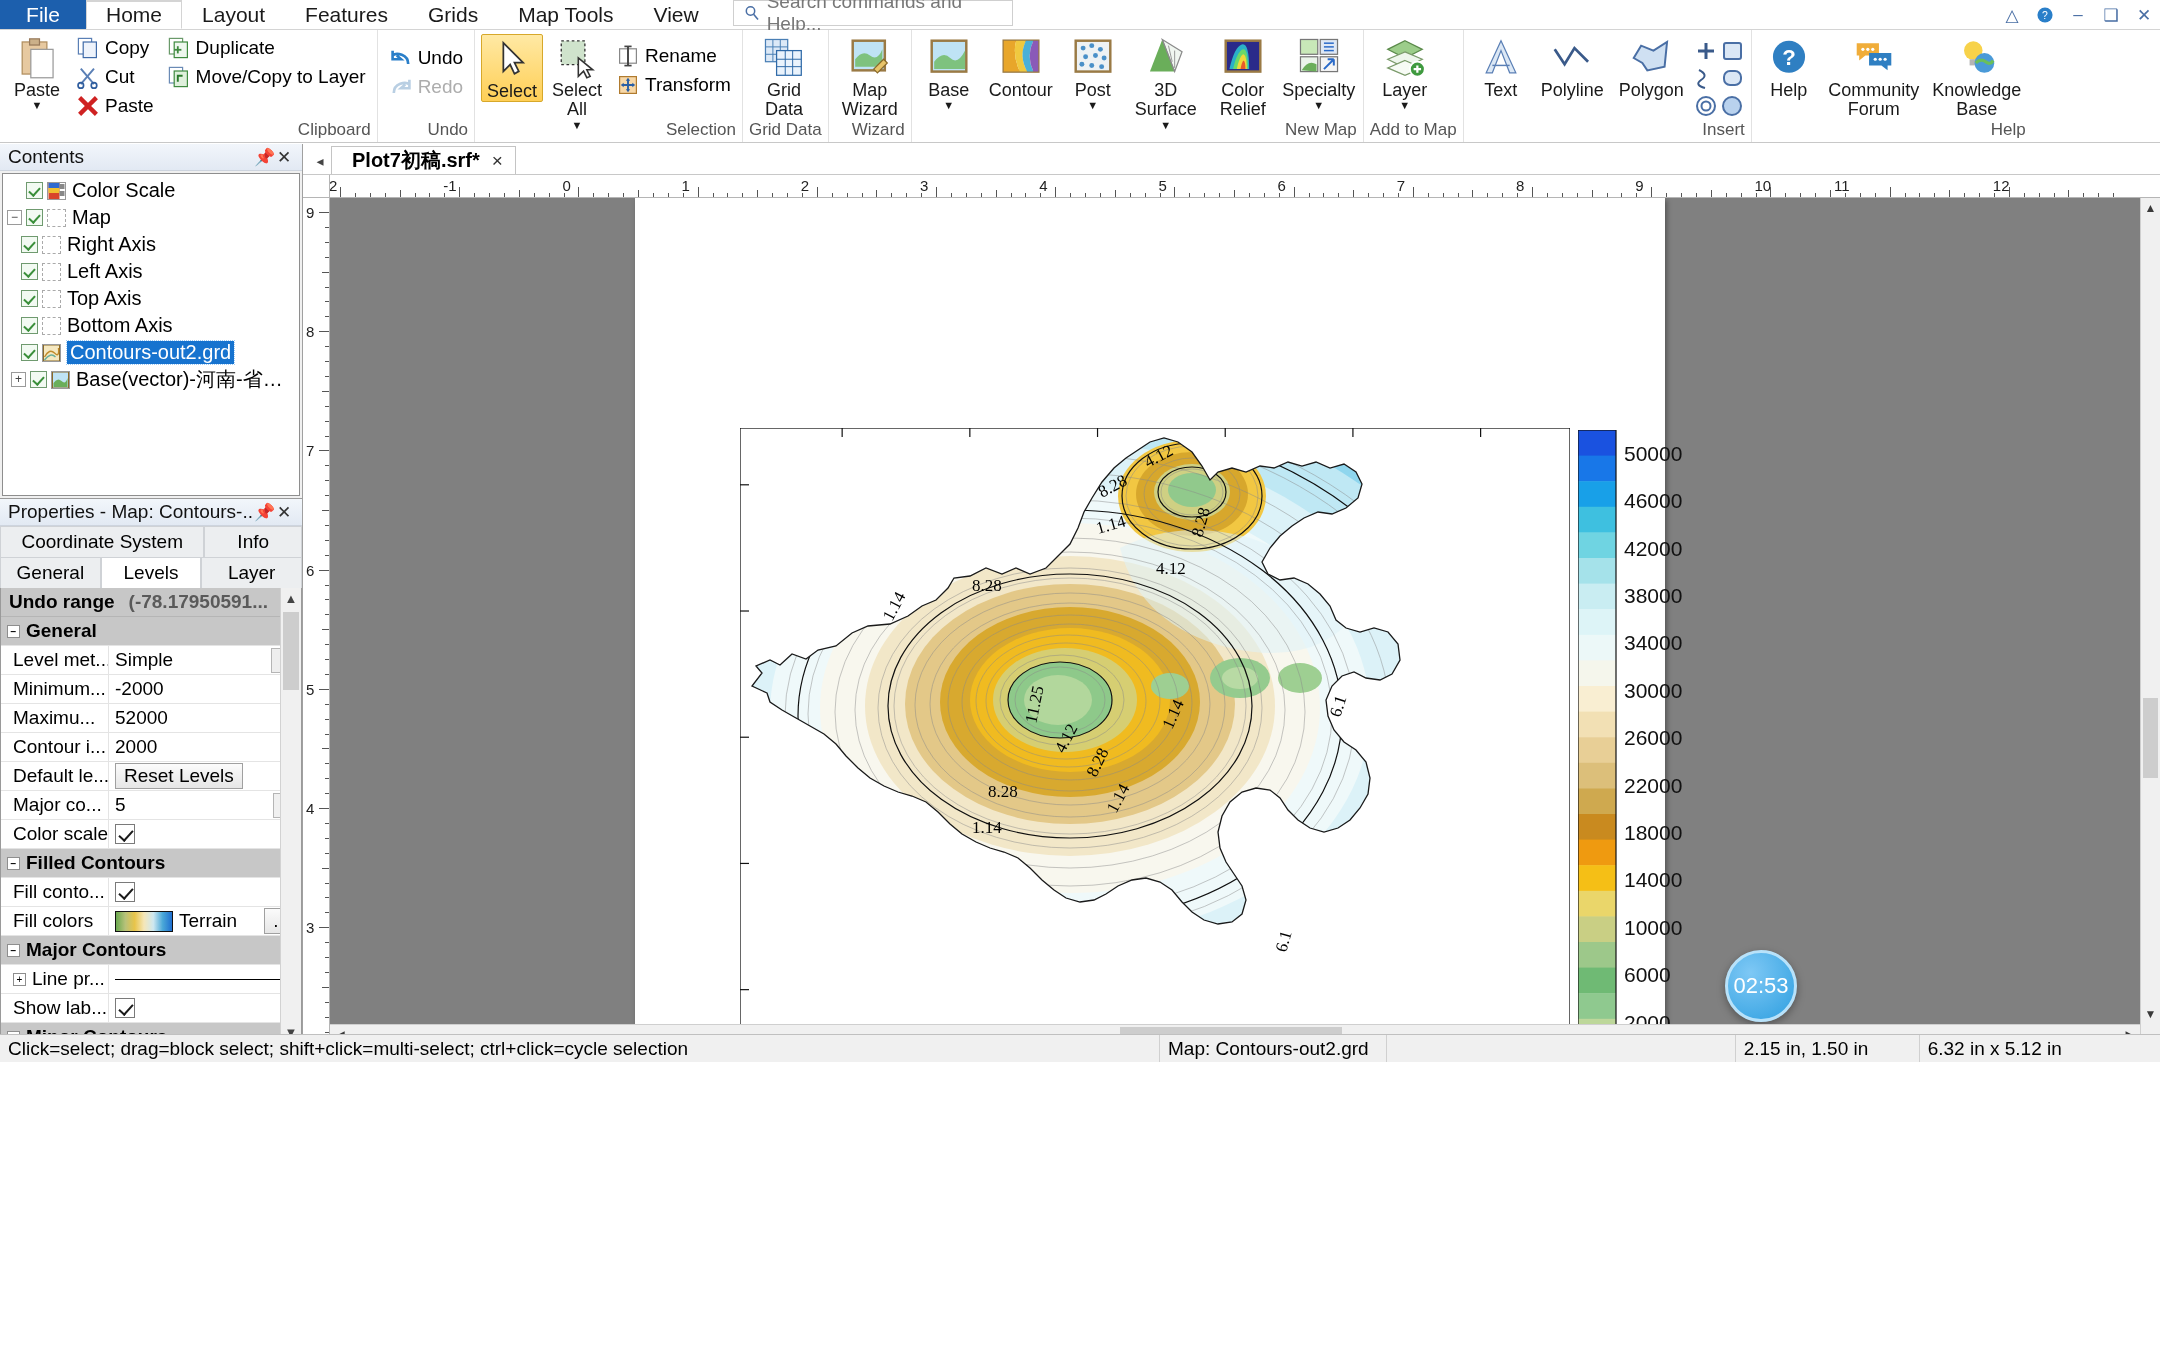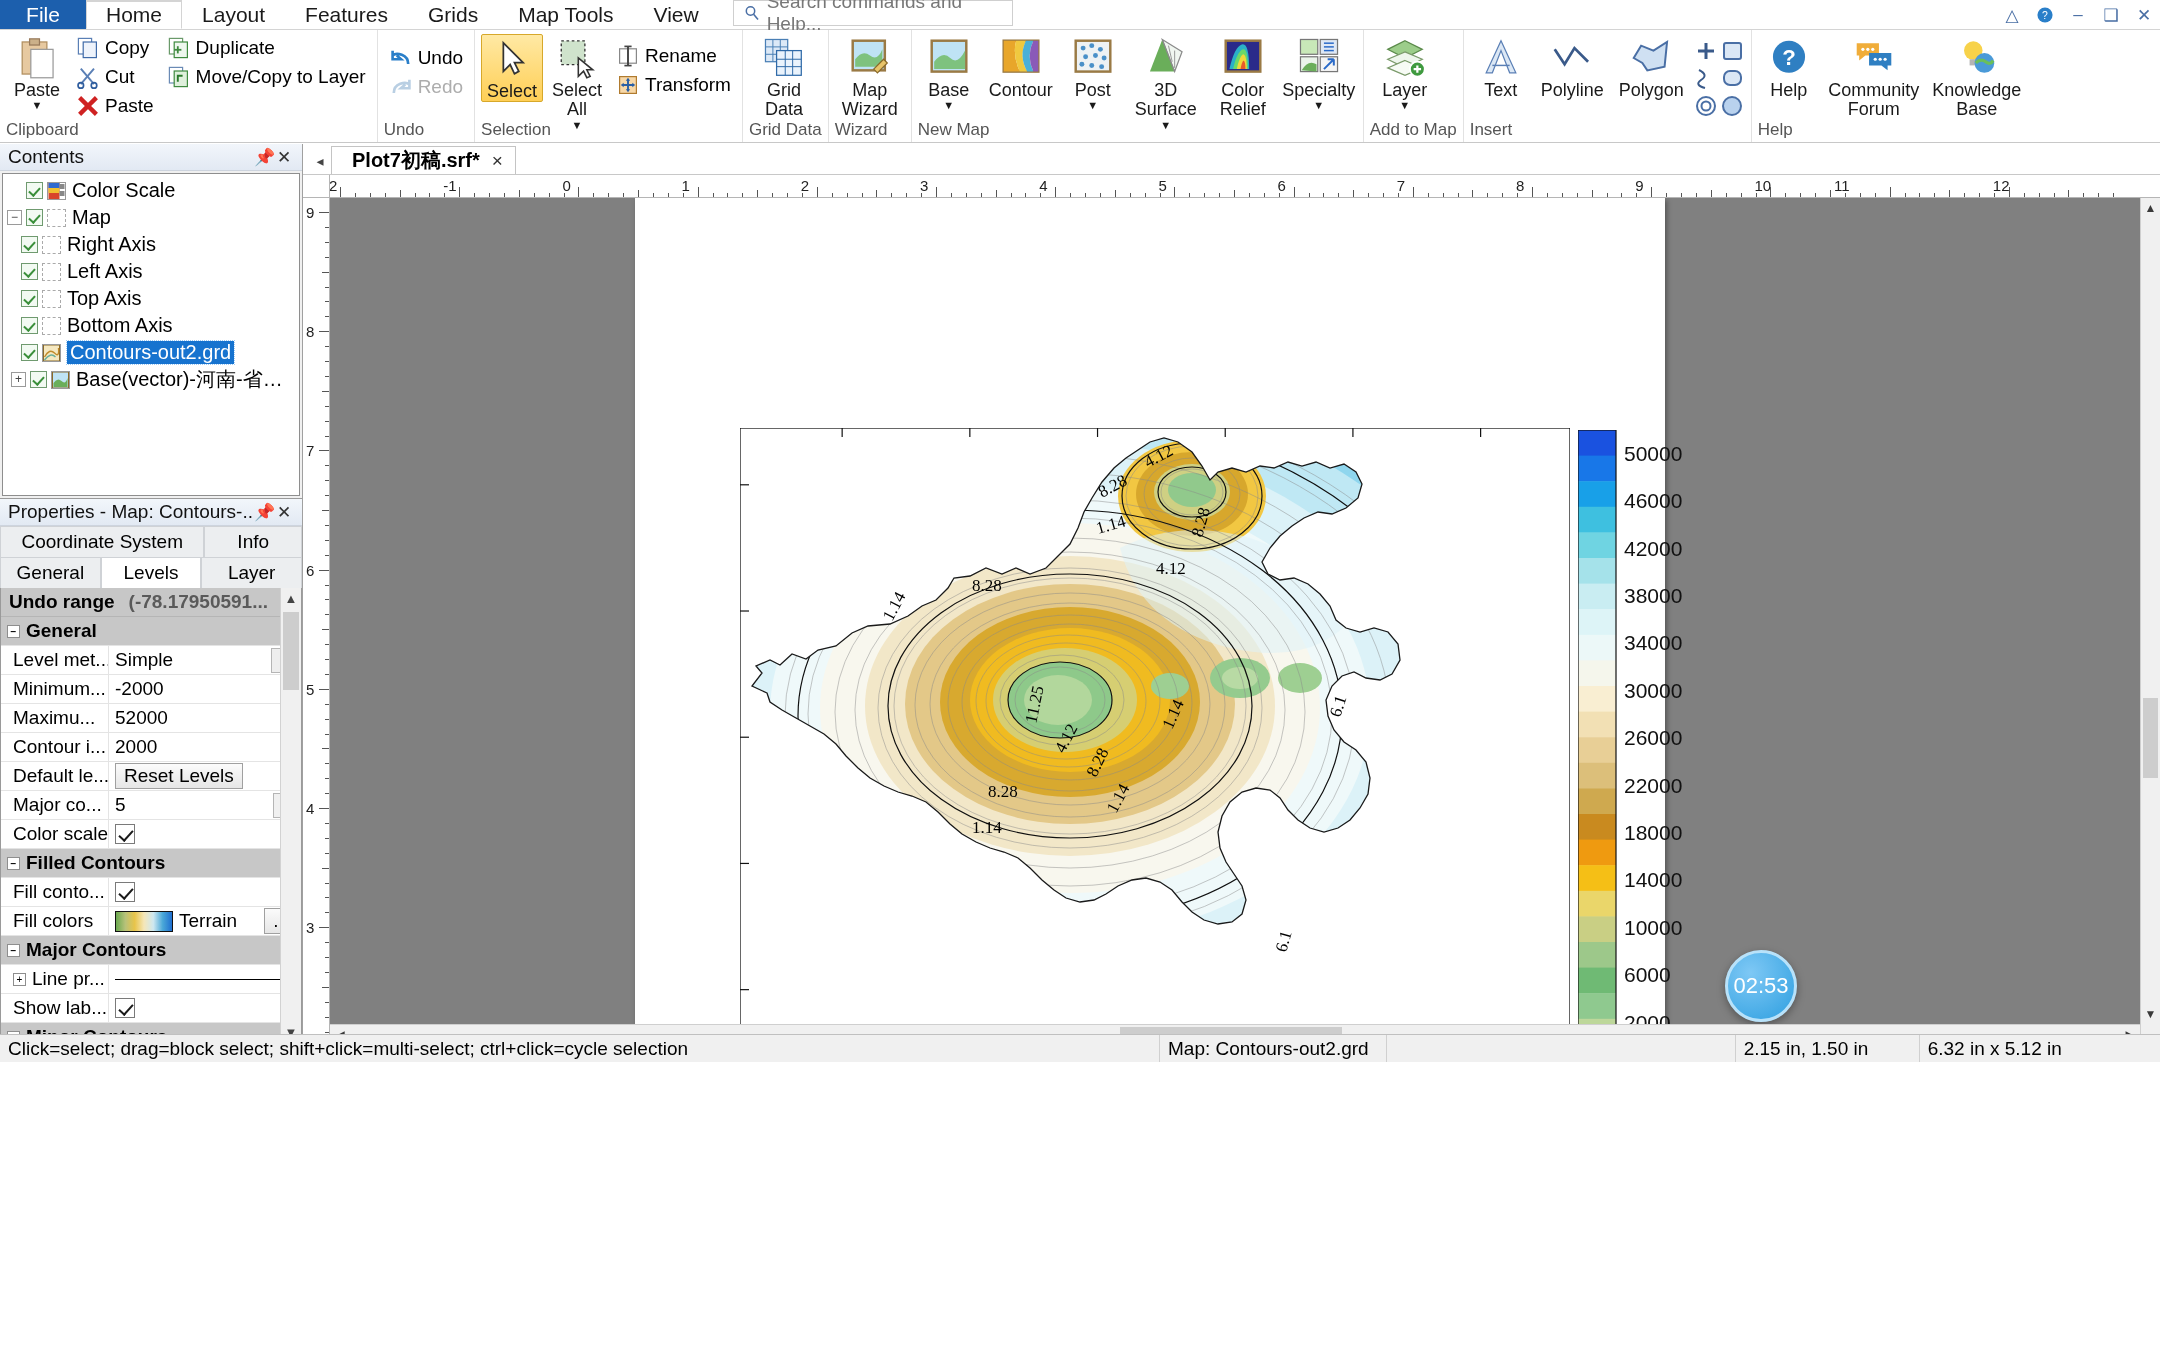--- a/index.html
+++ b/index.html
@@ -29,21 +29,21 @@
                  align-items:center; gap:13px; color:#4a6fa5; font-size:17px; }
   .wc { width:20px; height:18px; display:flex; align-items:center; justify-content:center; }
 
   
   .ribbon { height:113px; background:#ffffff; display:flex; align-items:stretch;
             border-bottom:1px solid #c8c8c8; position:relative; }
   .group { position:relative; display:flex; flex-direction:column;
            justify-content:space-between; padding:4px 6px 0 6px;
            border-right:1px solid #e2e2e2; }
   .group-items { display:flex; align-items:flex-start; gap:3px; height:86px; }
-  .group-title { text-align:left; font-size:17px; color:#555; padding-bottom:2px; }
+  .group-title { text-align:right; font-size:17px; color:#555; padding-bottom:2px; }
 
   .bigbtn { width:auto; min-width:62px; display:flex; flex-direction:column;
             align-items:center; padding:3px 6px 0 6px; font-size:18px; color:#1a1a1a;
             line-height:1.08; }
   .bigbtn .lbl { text-align:center; margin-top:2px; }
   .smallrow { display:flex; align-items:center; gap:5px; font-size:19px;
               padding:2px 5px; height:28px; }
   .col { display:flex; flex-direction:column; gap:1px; }
 
   .ic { display:inline-block; flex:0 0 auto; }

